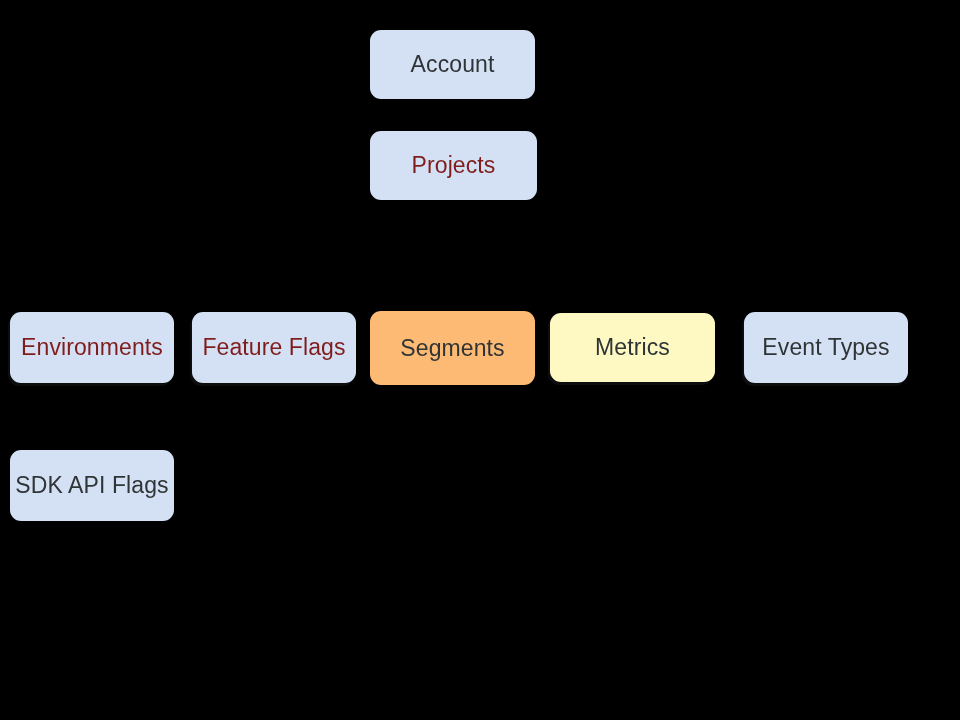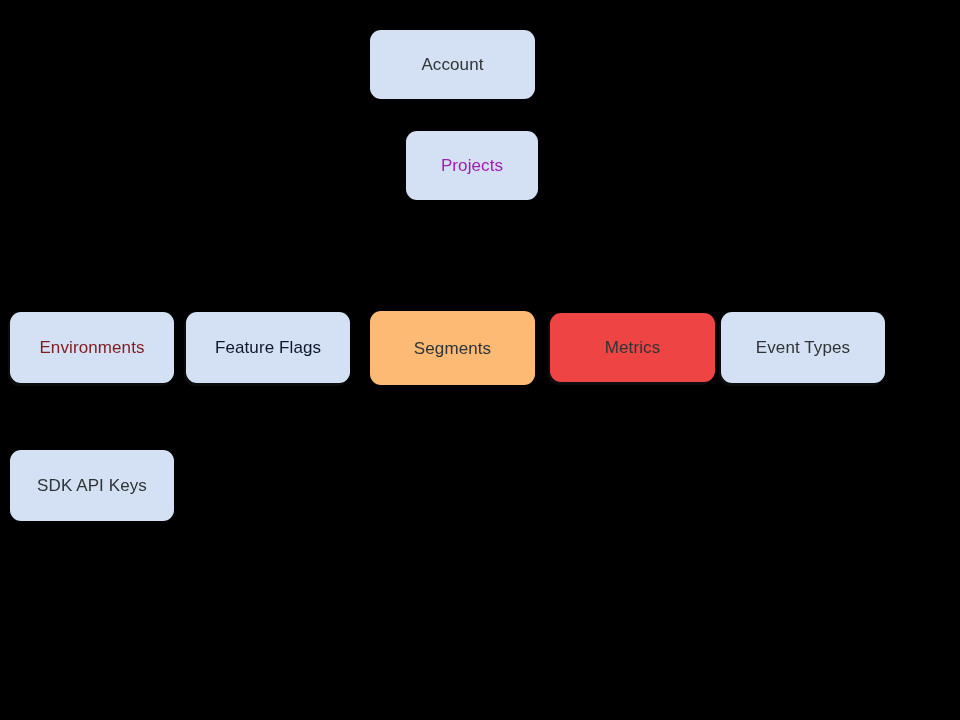--- a/index.html
+++ b/index.html
@@ -17,21 +17,21 @@
   }
   .node {
     position: absolute;
     box-sizing: border-box;
     background: #d4e1f4;
     border-radius: 11px;
     display: flex;
     align-items: center;
     justify-content: center;
     color: #2f3436;
-    font-size: 17px;
+    font-size: 23px;
     font-weight: 400;
     letter-spacing: 0.1px;
     line-height: 1;
     white-space: nowrap;
     user-select: none;
   }
   .node.shadowed {
     box-shadow: -2px 3px 0 0 rgba(20, 24, 28, 0.55);
   }
   .node-label {
@@ -41,41 +41,41 @@
 </style>
 </head>
 <body>
 
 <div id="canvas" style="background: rgb(0, 0, 0);">
 
   <div class="node" style="left: 370px; top: 30px; width: 165px; height: 69px; background: rgb(212, 225, 244); color: rgb(47, 52, 54);">
     <span class="node-label">Account</span>
   </div>
 
-  <div class="node" style="left: 370px; top: 131px; width: 132px; height: 69px; background: rgb(212, 225, 244); color: #a21caf; margin-left: 36px;">
+  <div class="node" style="left: 370px; top: 131px; width: 167px; height: 69px; background: rgb(212, 225, 244); color: #7f1d1d;">
     <span class="node-label">Projects</span>
   </div>
 
   <div class="node shadowed" style="left: 10px; top: 312px; width: 164px; height: 71px; background: rgb(212, 225, 244); color: #7f1d1d;">
     <span class="node-label">Environments</span>
   </div>
 
-  <div class="node shadowed" style="left: 186px; top: 312px; width: 164px; height: 71px; background: rgb(212, 225, 244); color: #0f172a;">
+  <div class="node shadowed" style="left: 192px; top: 312px; width: 164px; height: 71px; background: rgb(212, 225, 244); color: #7f1d1d;">
     <span class="node-label">Feature Flags</span>
   </div>
 
   <div class="node" style="left: 370px; top: 311px; width: 165px; height: 74px; background: #fdba74; color: rgb(47, 52, 54);">
     <span class="node-label">Segments</span>
   </div>
 
-  <div class="node shadowed" style="left: 550px; top: 313px; width: 165px; height: 69px; background: #ef4444; color: rgb(47, 52, 54);">
+  <div class="node shadowed" style="left: 550px; top: 313px; width: 165px; height: 69px; background: #fef9c3; color: rgb(47, 52, 54);">
     <span class="node-label">Metrics</span>
   </div>
 
-  <div class="node shadowed" style="left: 721px; top: 312px; width: 164px; height: 71px; background: rgb(212, 225, 244); color: rgb(47, 52, 54);">
+  <div class="node shadowed" style="left: 744px; top: 312px; width: 164px; height: 71px; background: rgb(212, 225, 244); color: rgb(47, 52, 54);">
     <span class="node-label">Event Types</span>
   </div>
 
   <div class="node" style="left: 10px; top: 450px; width: 164px; height: 71px; background: rgb(212, 225, 244); color: rgb(47, 52, 54);">
-    <span class="node-label">SDK API Keys</span>
+    <span class="node-label">SDK API Flags</span>
   </div>
 
 </div>
 
 </body></html>

